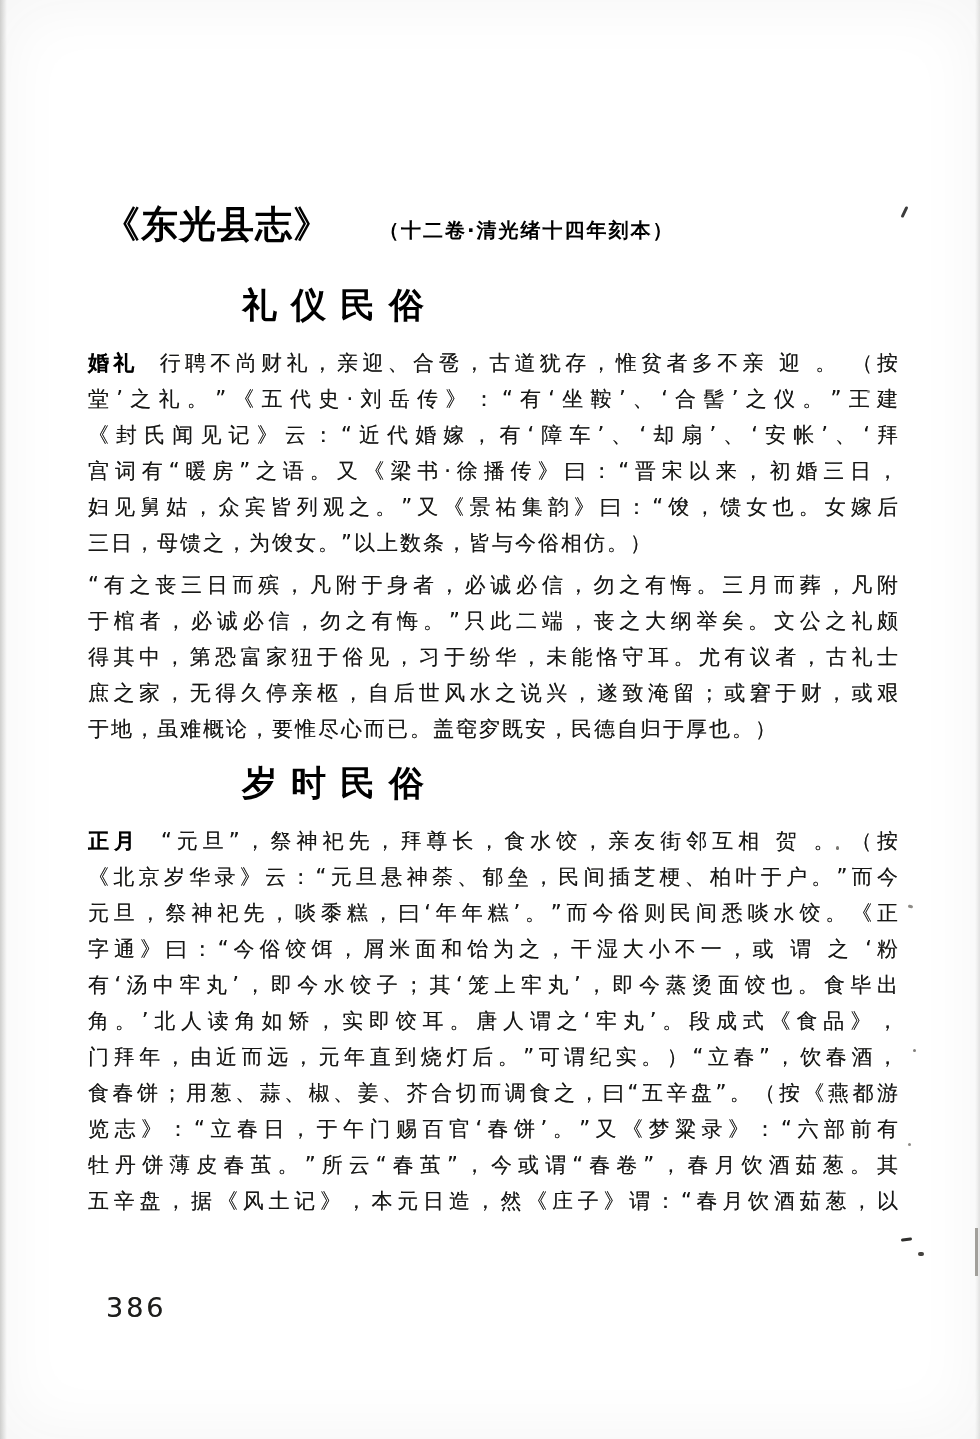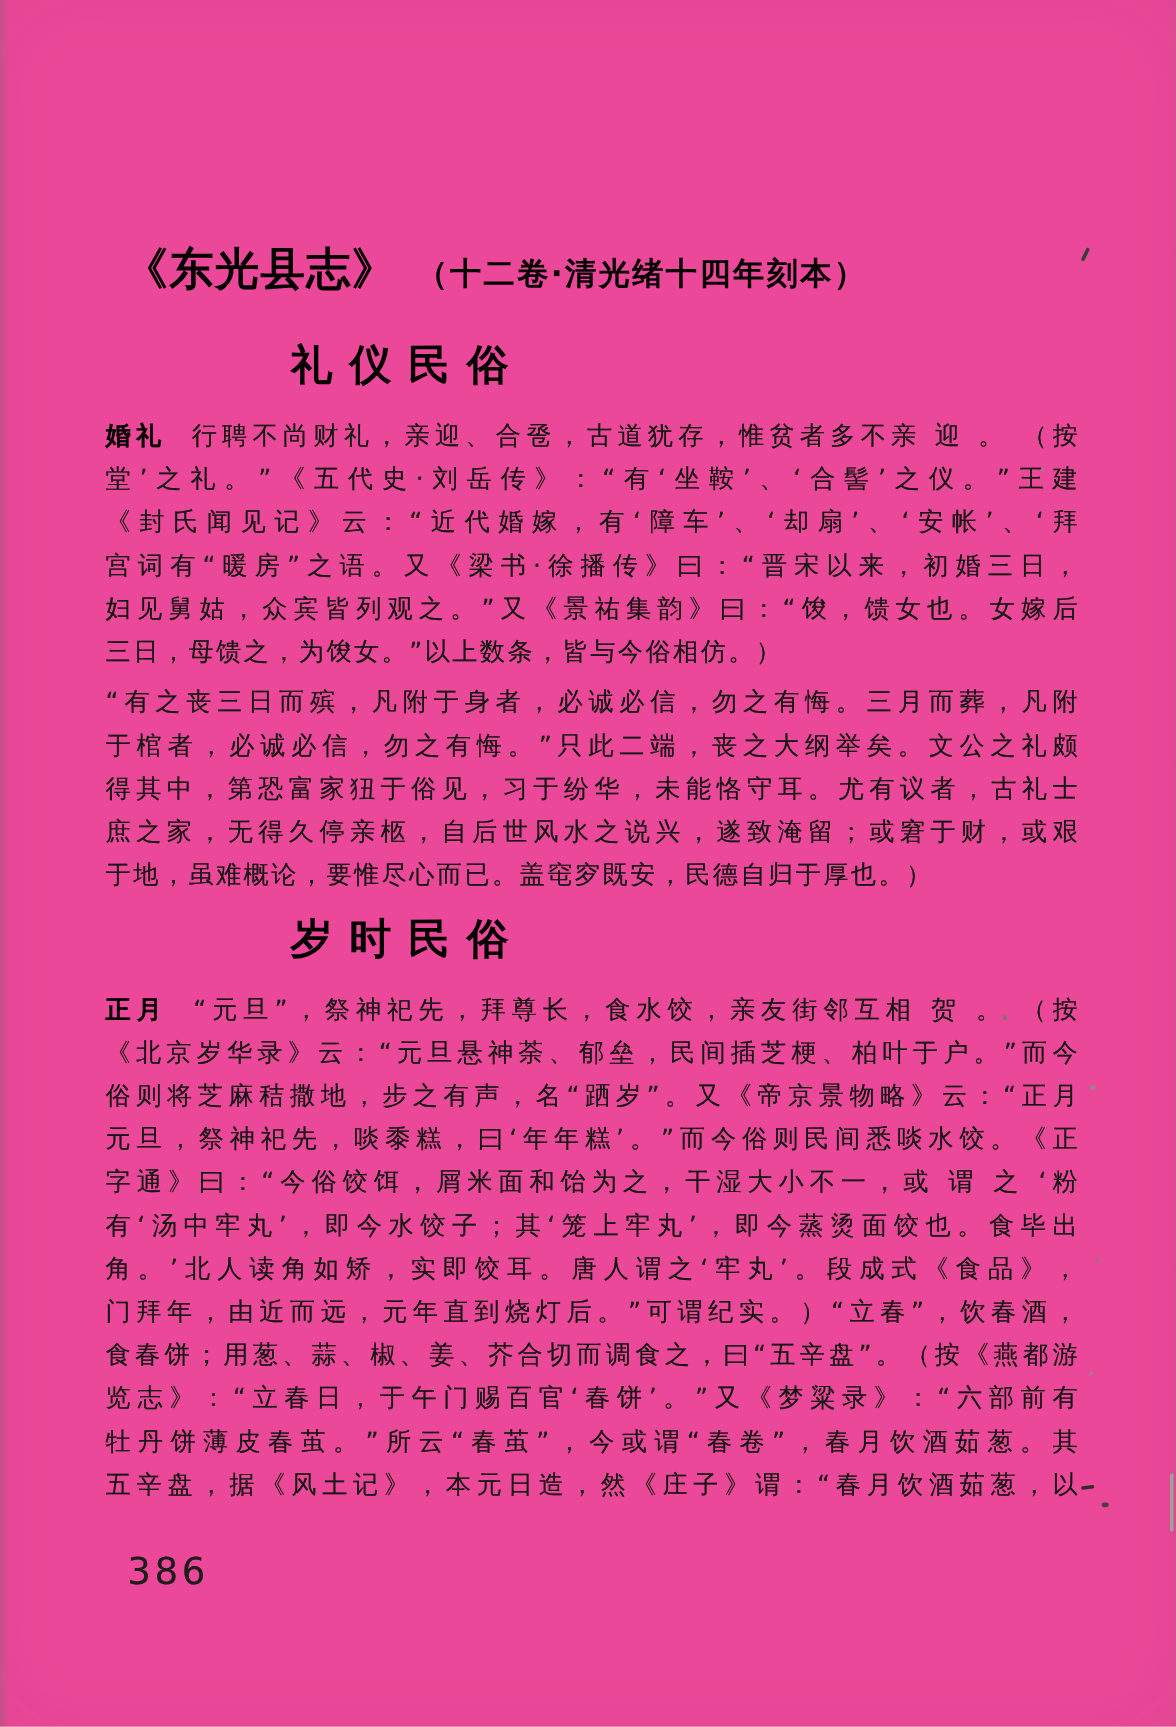--- a/index.html
+++ b/index.html
@@ -1,29 +1,29 @@
 <!DOCTYPE html>
 <html lang="zh"><head>
 <meta charset="utf-8">
 <style>
   html,body{margin:0;padding:0;background:#efeeec;}
   .page{
     position:relative;width:980px;height:1439px;margin:0 auto;
-    background:#ec4899;color:#151515;overflow:hidden;
+    background:#ffffff;color:#151515;overflow:hidden;
     font-family:"DejaVu Sans",sans-serif;
     box-shadow:inset 0 0 70px rgba(40,40,35,0.05);
   }
   .edge-left{position:absolute;left:0;top:0;width:7px;height:100%;
     background:linear-gradient(90deg,rgba(110,110,105,0.30),rgba(0,0,0,0));}
   .edge-right{position:absolute;right:0;top:0;width:5px;height:100%;
     background:linear-gradient(270deg,rgba(120,120,115,0.18),rgba(0,0,0,0));}
 
   .title-row{position:absolute;left:103px;top:200px;display:flex;align-items:baseline;white-space:nowrap;}
   .book-title{font-size:37px;font-weight:bold;letter-spacing:1px;color:#000;margin:0;line-height:50px;}
-  .edition{font-size:26px;font-weight:bold;letter-spacing:2px;color:#000;margin-left:16px;}
+  .edition{font-size:20px;font-weight:bold;letter-spacing:2px;color:#000;margin-left:48px;}
 
   #content{position:absolute;left:88px;top:283px;width:812px;}
   .sec-heading{
     font-size:35px;font-weight:bold;color:#000;
     letter-spacing:14px;line-height:44px;
     margin:0 0 18px 154px;white-space:nowrap;
   }
   #content .para + .sec-heading{margin-top:14px;}
 
   .para{margin:0;}
@@ -32,21 +32,21 @@
     height:36px;line-height:36px;font-size:21px;letter-spacing:2px;
     text-align:justify;text-align-last:justify;
     white-space:nowrap;color:#171715;
     text-shadow:0 0 0.5px rgba(10,10,10,0.55);
   }
   .bline.endline{text-align-last:left;}
   .plabel{font-weight:bold;color:#000;padding-right:21px;}
 
   .pagenum{
     position:absolute;left:106px;top:1292px;
-    font-size:31px;letter-spacing:3px;color:#1d1d1b;
+    font-size:27px;letter-spacing:3px;color:#1d1d1b;
     text-shadow:0 0 0.5px rgba(10,10,10,0.5);
   }
 
   .speck{position:absolute;background:#555;border-radius:2px;}
   .speck.s1{left:903px;top:206px;width:3px;height:12px;background:#3c3c3c;transform:rotate(26deg);}
   .speck.s2{left:867px;top:390px;width:3px;height:3px;background:#8a8a88;}
   .speck.s3{left:836px;top:846px;width:3px;height:4px;background:#77756f;}
   .speck.s4{left:908px;top:905px;width:5px;height:3px;background:#8d8b86;transform:rotate(14deg);}
   .speck.s5{left:913px;top:1049px;width:3px;height:3px;background:#807e7a;}
   .speck.s6{left:908px;top:1143px;width:3px;height:3px;background:#8d8b86;}
@@ -80,21 +80,20 @@
         <div class="bline">“有之丧三日而殡，凡附于身者，必诚必信，勿之有悔。三月而葬，凡附</div>
         <div class="bline">于棺者，必诚必信，勿之有悔。”只此二端，丧之大纲举矣。文公之礼颇</div>
         <div class="bline">得其中，第恐富家狃于俗见，习于纷华，未能恪守耳。尤有议者，古礼士</div>
         <div class="bline">庶之家，无得久停亲柩，自后世风水之说兴，遂致淹留；或窘于财，或艰</div>
         <div class="bline endline">于地，虽难概论，要惟尽心而已。盖窀穸既安，民德自归于厚也。）</div>
       </div>
       <div class="sec-heading">岁时民俗</div>
       <div class="para">
         <div class="bline"><span class="plabel">正月</span>“元旦”，祭神祀先，拜尊长，食水饺，亲友街邻互相 贺 。 （按</div>
         <div class="bline">《北京岁华录》云：“元旦悬神荼、郁垒，民间插芝梗、柏叶于户。”而今</div>
-        <div class="bline">俗则将芝麻秸撒地，步之有声，名“跴岁”。又《帝京景物略》云：“正月</div>
         <div class="bline">元旦，祭神祀先，啖黍糕，曰‘年年糕’。”而今俗则民间悉啖水饺。《正</div>
         <div class="bline">字通》曰：“今俗饺饵，屑米面和饴为之，干湿大小不一，或 谓 之 ‘粉</div>
         <div class="bline">有‘汤中牢丸’，即今水饺子；其‘笼上牢丸’，即今蒸烫面饺也。食毕出</div>
         <div class="bline">角。’北人读角如矫，实即饺耳。唐人谓之‘牢丸’。段成式《食品》，</div>
         <div class="bline">门拜年，由近而远，元年直到烧灯后。”可谓纪实。）“立春”，饮春酒，</div>
         <div class="bline">食春饼；用葱、蒜、椒、姜、芥合切而调食之，曰“五辛盘”。（按《燕都游</div>
         <div class="bline">览志》：“立春日，于午门赐百官‘春饼’。”又《梦粱录》：“六部前有</div>
         <div class="bline">牡丹饼薄皮春茧。”所云“春茧”，今或谓“春卷”，春月饮酒茹葱。其</div>
         <div class="bline">五辛盘，据《风土记》，本元日造，然《庄子》谓：“春月饮酒茹葱，以</div>
       </div>

